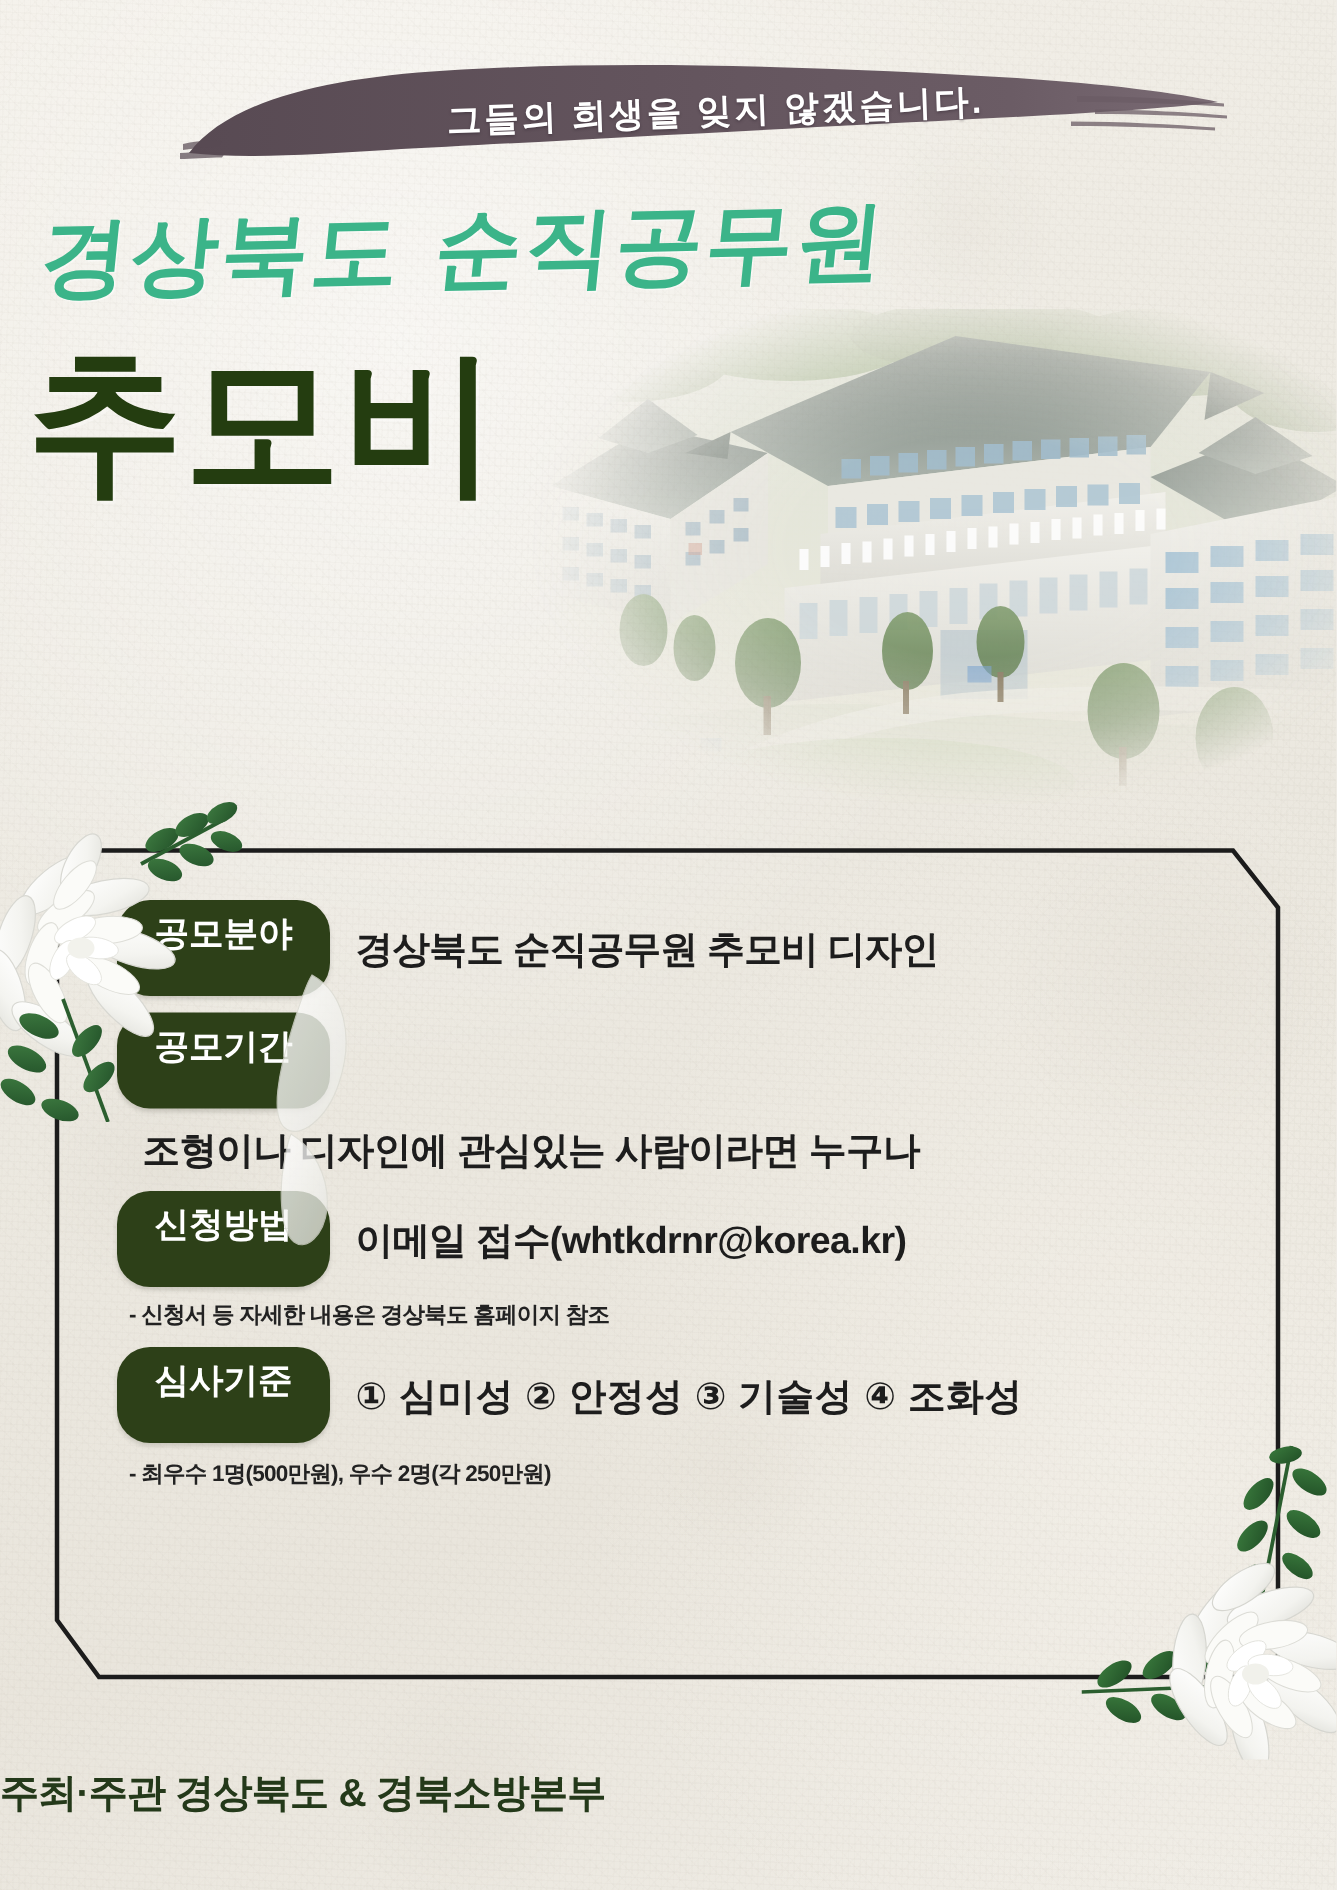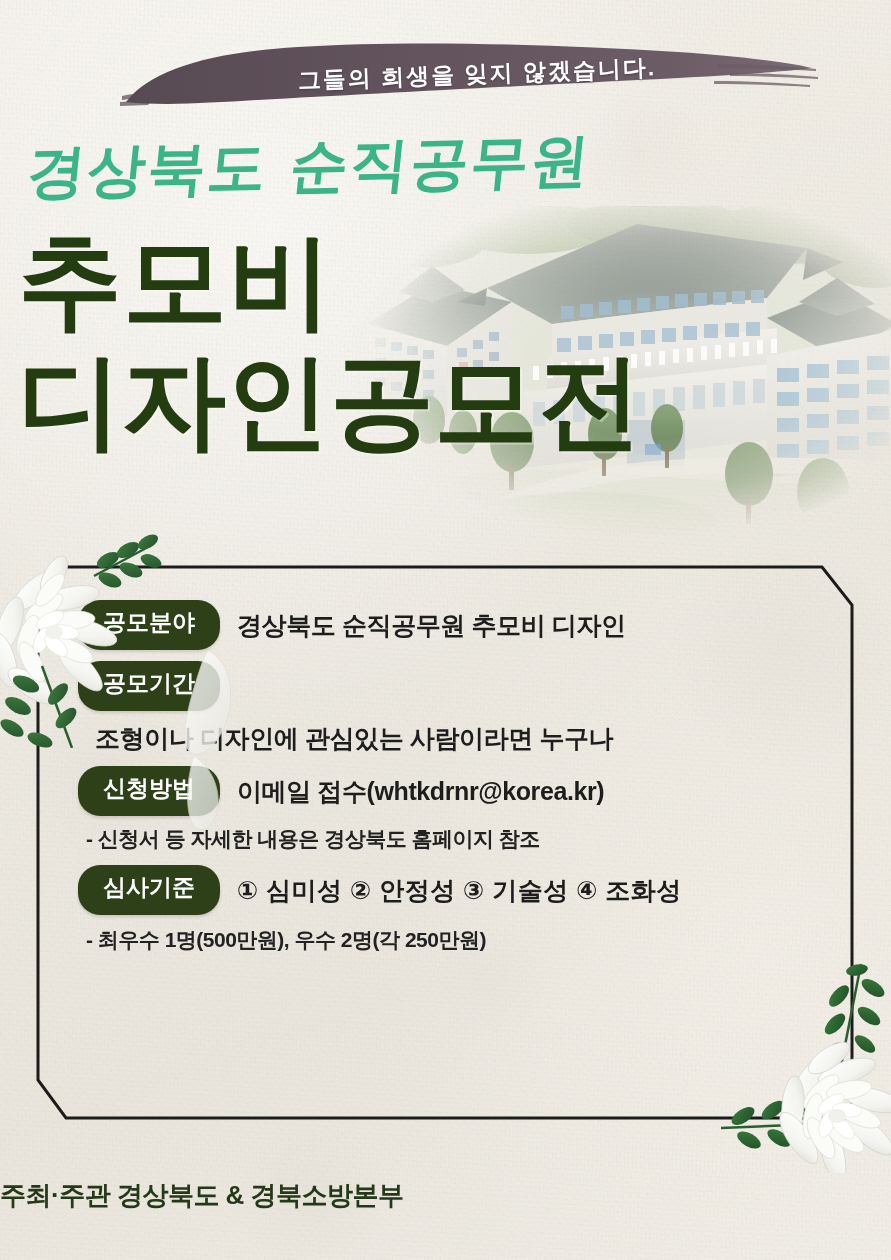--- a/index.html
+++ b/index.html
@@ -103,35 +103,35 @@
   
   .info{
     position:absolute;left:78px;top:600px;width:760px;
   }
   .row{display:flex;align-items:center;margin-bottom:11px;}
   .pill{
     flex:0 0 auto;
     background:#2d4018;
     color:#ffffff;
     border-radius:22px;
-    padding:7px 19px 12px;
+    padding:7px 19px 26px;
     font-size:23px;font-weight:bold;letter-spacing:0px;
     min-width:104px;text-align:center;
     box-shadow:0 2px 3px rgba(60,60,50,.18);
     white-space:nowrap;
   }
   .val{
     margin-left:17px;
     font-size:25px;font-weight:bold;
     color:#1d1d1d;letter-spacing:-0.4px;
     white-space:nowrap;
   }
   .val.crit{letter-spacing:0.5px;}
   .note{
-    font-size:21px;font-weight:bold;color:#222222;
+    font-size:15px;font-weight:bold;color:#222222;
     margin:-2px 0 12px 8px;letter-spacing:-0.5px;
     white-space:nowrap;
   }
   .note.award{margin-top:7px;margin-bottom:0;}
 
   
   .footer{
     position:absolute;left:0;right:0;top:1178px;
     text-align:left;
     font-size:26px;font-weight:bold;
@@ -363,21 +363,20 @@
         <path d="M4,58 C12,56 22,55 30,56 L28,60 C20,60 10,61 4,62 Z"></path>
         <path d="M2,64 C12,63 24,63 32,64 L30,67 C20,67 10,68 2,68 Z"></path>
       </g>
     </svg>
     <div class="brush-text">그들의 희생을 잊지 않겠습니다.</div>
   </div>
 
   <div class="title-script">경상북도 순직공무원</div>
   <div class="title-main">
     <span class="l1">추모비</span>
-    <span class="l2">디자인공모전</span>
   </div>
 
   <div class="frame">
     <svg viewBox="0 0 818 555" xmlns="http://www.w3.org/2000/svg">
       <path d="M2,40 L2,515 L30,553 L816,553 M2,40 L30,2 L786,2 L816,40 L816,553" fill="none" stroke="#1c1c1c" stroke-width="3" stroke-linejoin="miter"></path>
     </svg>
   </div>
 
   <div class="info">
 

